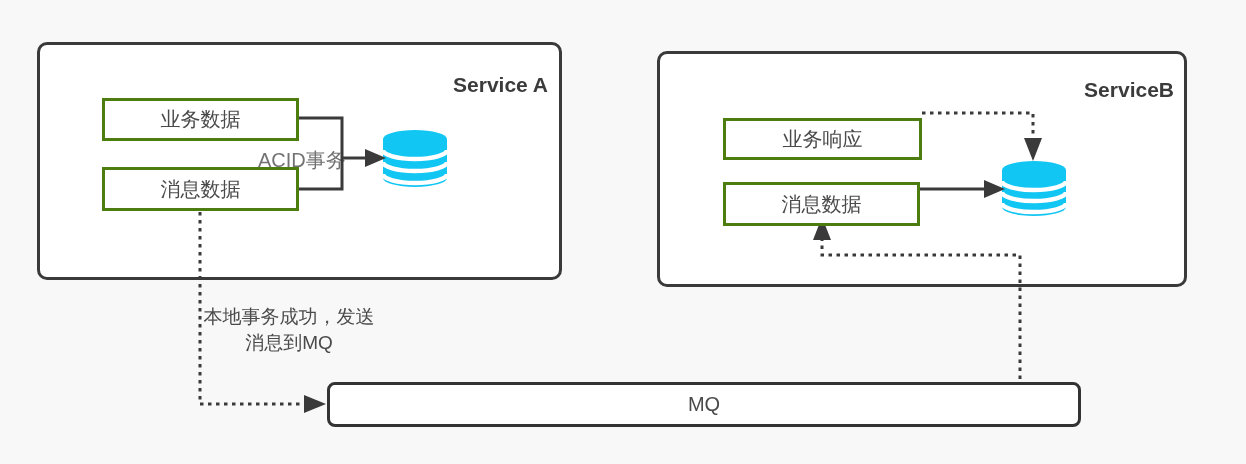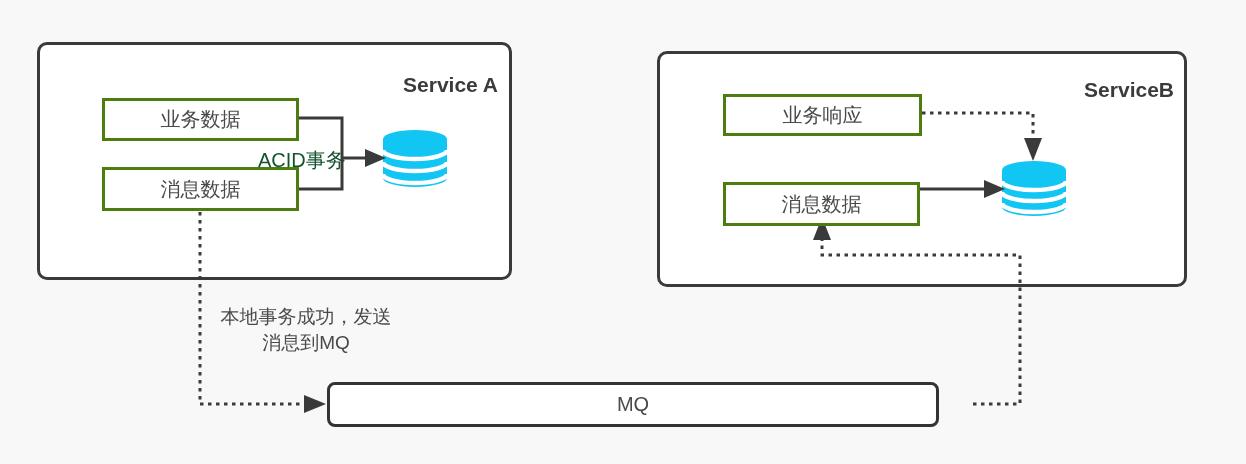--- a/index.html
+++ b/index.html
@@ -7,53 +7,53 @@
     width:1246px;height:464px;
     background:#f8f8f8;
     font-family:"Liberation Sans", sans-serif;
     position:relative;overflow:hidden;
   }
   #canvas{position:absolute;left:0;top:0;width:1246px;height:464px;}
   .group{
     position:absolute;background:#ffffff;border:3px solid #3a3a3a;
     border-radius:10px;box-sizing:border-box;
   }
-  #service-a{left:37px;top:42px;width:475px;height:238px;}
+  #service-a{left:37px;top:42px;width:525px;height:238px;}
   #service-b{left:657px;top:37px;width:530px;height:236px;margin-top:14px;}
   .group-title{
     position:absolute;font-weight:bold;font-size:21px;color:#3b3b3b;
     white-space:nowrap;z-index:5;
   }
   #service-a-title{right:11px;top:28px;}
   #service-b-title{right:10px;top:24px;}
   .node{
     position:absolute;background:#ffffff;border:3px solid #4d7c0f;
     box-sizing:border-box;display:flex;align-items:center;justify-content:center;
     font-size:20px;color:#4a4a4a;z-index:5;
   }
   #node-business-data{left:62px;top:53px;width:197px;height:43px;}
   #node-message-data-a{left:62px;top:122px;width:197px;height:44px;}
-  #node-business-response{left:63px;top:40px;width:199px;height:42px;}
+  #node-business-response{left:63px;top:64px;width:199px;height:42px;}
   #node-message-data-b{left:63px;top:128px;width:197px;height:44px;}
   #acid-label{
-    position:absolute;left:218px;top:102px;font-size:20px;color:#14532d;
+    position:absolute;left:218px;top:102px;font-size:20px;color:#737373;
     white-space:nowrap;
   }
   #connector-layer{position:absolute;left:0;top:0;z-index:3;pointer-events:none;}
   #mq-box{
-    position:absolute;left:327px;top:382px;width:612px;height:45px;
+    position:absolute;left:327px;top:382px;width:754px;height:45px;
     background:#ffffff;border:3px solid #333333;border-radius:8px;
     box-sizing:border-box;display:flex;align-items:center;justify-content:center;
     font-size:20px;color:#4a4a4a;z-index:5;
   }
   .annotation{
     position:absolute;font-size:19px;color:#4a4a4a;line-height:1.35;
     white-space:pre-line;text-align:center;z-index:5;
   }
-  #note-send{left:213px;top:304px;width:186px;}
+  #note-send{left:196px;top:304px;width:186px;}
   #note-consume{left:868px;top:316px;white-space:nowrap;}
 </style>
 </head>
 <body>
 
 <div id="canvas">
 
   <div class="group" id="service-a">
     <div class="group-title" id="service-a-title">Service A</div>
     <div class="node" id="node-business-data">业务数据</div>

